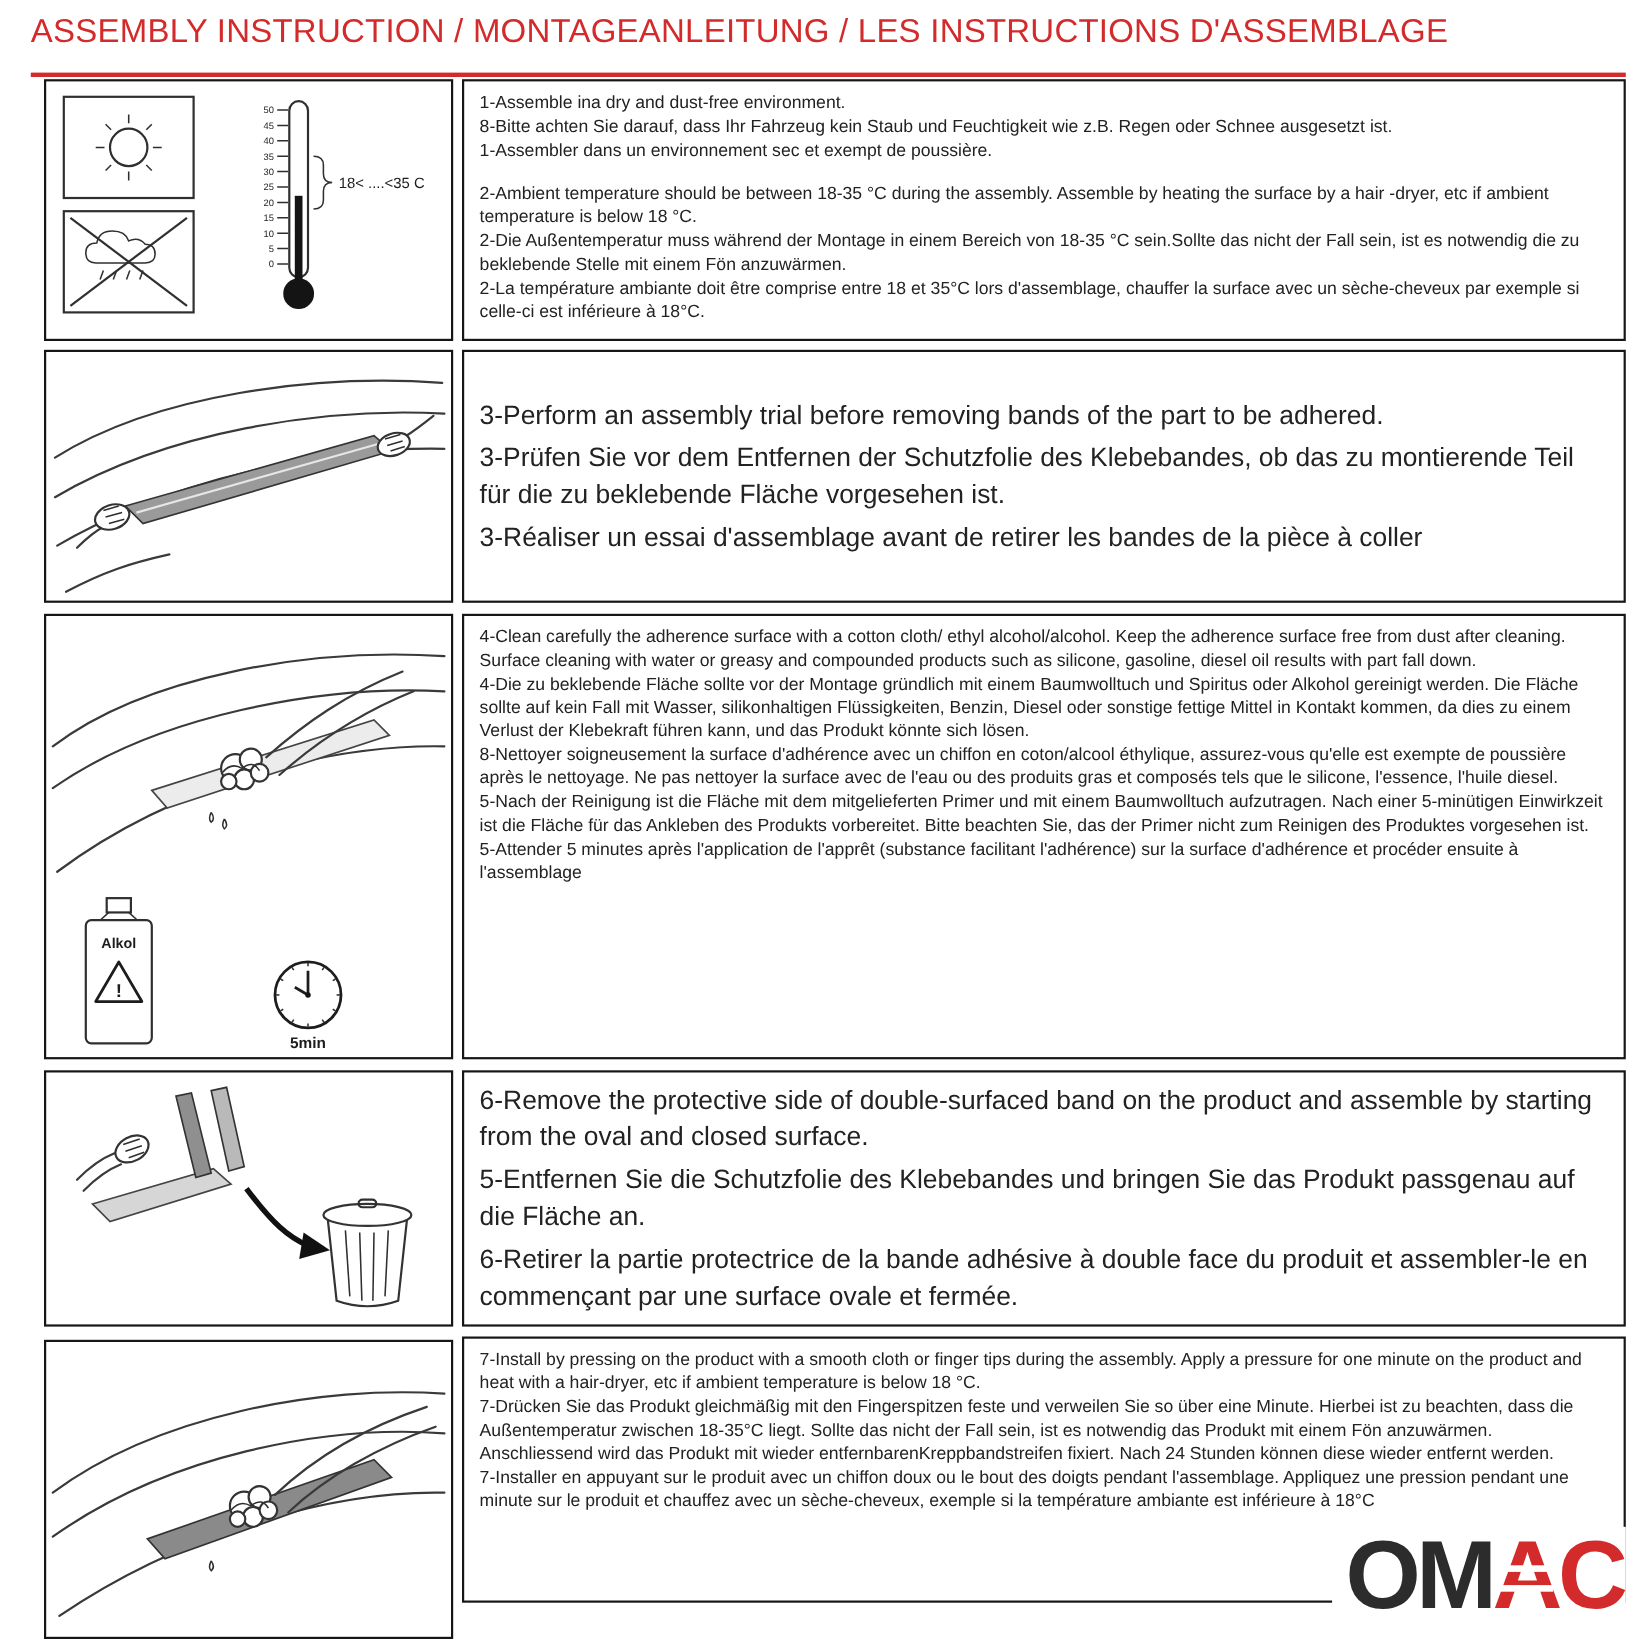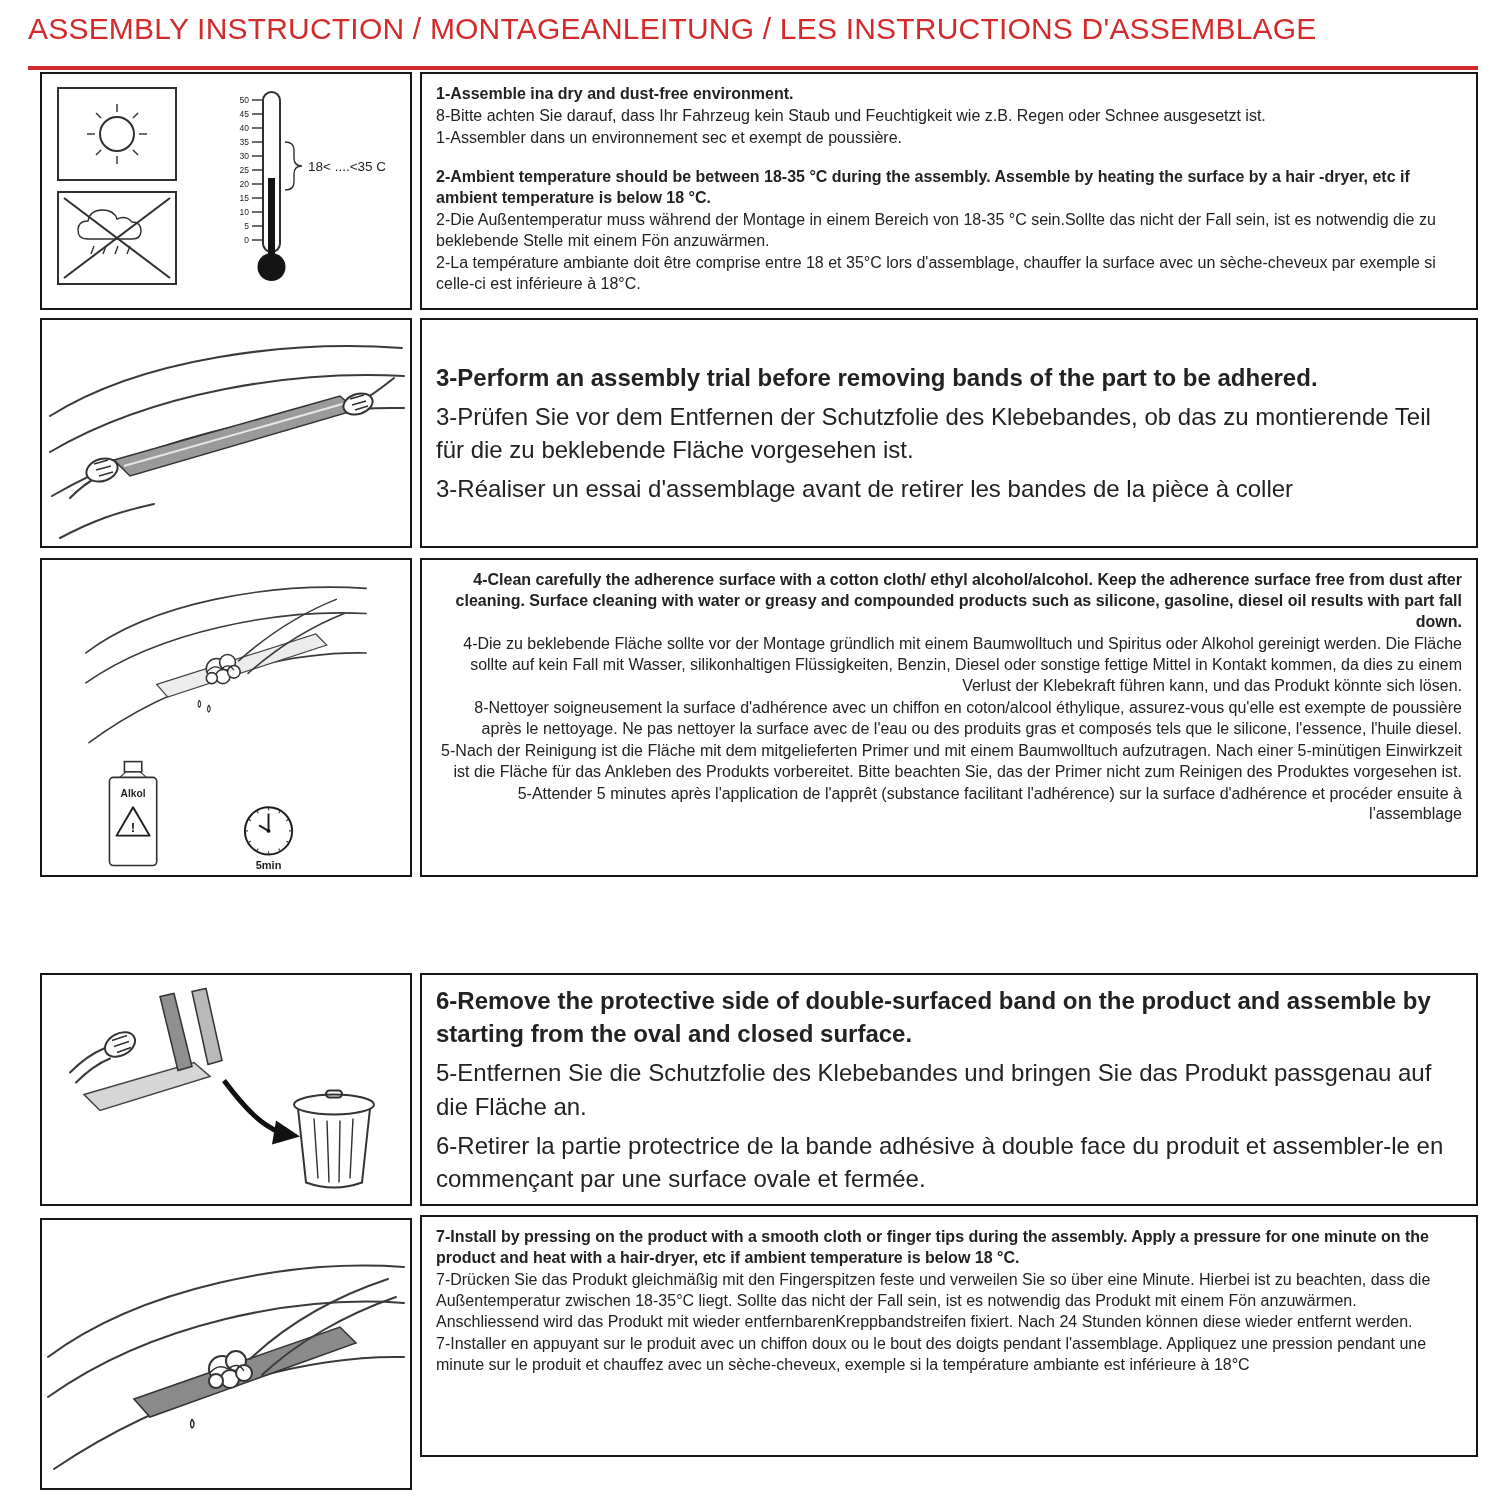--- a/index.html
+++ b/index.html
@@ -14,31 +14,31 @@
     letter-spacing:0.2px; white-space:nowrap;
     padding-bottom:20px; border-bottom:4px solid var(--red);
   }
 
   .box { position:absolute; border:2px solid #161616; background:#fff; overflow:hidden; }
   .ill { left:40px; width:372px; }
   .txt { left:420px; width:1058px; padding:9px 14px; }
 
   .r1  { top:72px;   height:238px; }
   .r2  { top:318px;  height:230px; }
-  .r3  { top:558px;  height:319px;text-align:right; }
+  .r3  { top:558px;  height:405px; }
   .r4  { top:973px;  height:233px; }
   .r5i { top:1218px; height:272px; }
   .r5t { top:1215px; height:242px; }
 
   .fs-sm { font-size:16px; line-height:1.31; }
   .fs-sm p { margin:1px 0; }
   .fs-lg { font-size:24px; line-height:1.38; }
   .fs-lg p { margin:3px 0; }
   .center { display:flex; flex-direction:column; justify-content:center; }
-  .b { font-weight:700; }
+  .b { font-weight:400; }
   .gap { margin-top:18px !important; }
 
   svg { display:block; width:100%; height:100%; }
   .sk { fill:none; stroke:var(--line); stroke-width:2; stroke-linecap:round; }
   .ln { fill:none; stroke:#2f2f2f; stroke-width:2; }
   .ln2 { fill:#fff; stroke:#2f2f2f; stroke-width:2; }
   .thin { fill:none; stroke:#2f2f2f; stroke-width:1.4; }
   .hand { fill:#fff; stroke:#333; stroke-width:2; }
   .fillk { fill:#141414; stroke:none; }
   svg text { font-family:"Liberation Sans", sans-serif; fill:var(--ink); }
@@ -294,14 +294,15 @@
       </g>
     </svg>
   </div>
 
   <div class="box txt r5t fs-sm">
     <p class="b">7-Install by pressing on the product with a smooth cloth or finger tips during the assembly. Apply a pressure for one minute on the product and heat with a hair-dryer, etc if ambient temperature is below 18 °C.</p>
     <p>7-Drücken Sie das Produkt gleichmäßig mit den Fingerspitzen feste und verweilen Sie so über eine Minute. Hierbei ist zu beachten, dass die Außentemperatur zwischen 18-35°C liegt. Sollte das nicht der Fall sein, ist es notwendig das Produkt mit einem Fön anzuwärmen. Anschliessend wird das Produkt mit wieder entfernbarenKreppbandstreifen fixiert. Nach 24 Stunden können diese wieder entfernt werden.</p>
     <p>7-Installer en appuyant sur le produit avec un chiffon doux ou le bout des doigts pendant l'assemblage. Appliquez une pression pendant une minute sur le produit et chauffez avec un sèche-cheveux, exemple si la température ambiante est inférieure à 18°C</p>
   </div>
 
+  <div class="logo"><span class="lg lg-om">OM</span><span class="lg lg-a">A</span><span class="lg lg-c">C</span></div>
 
 </div>
 
 </body></html>

